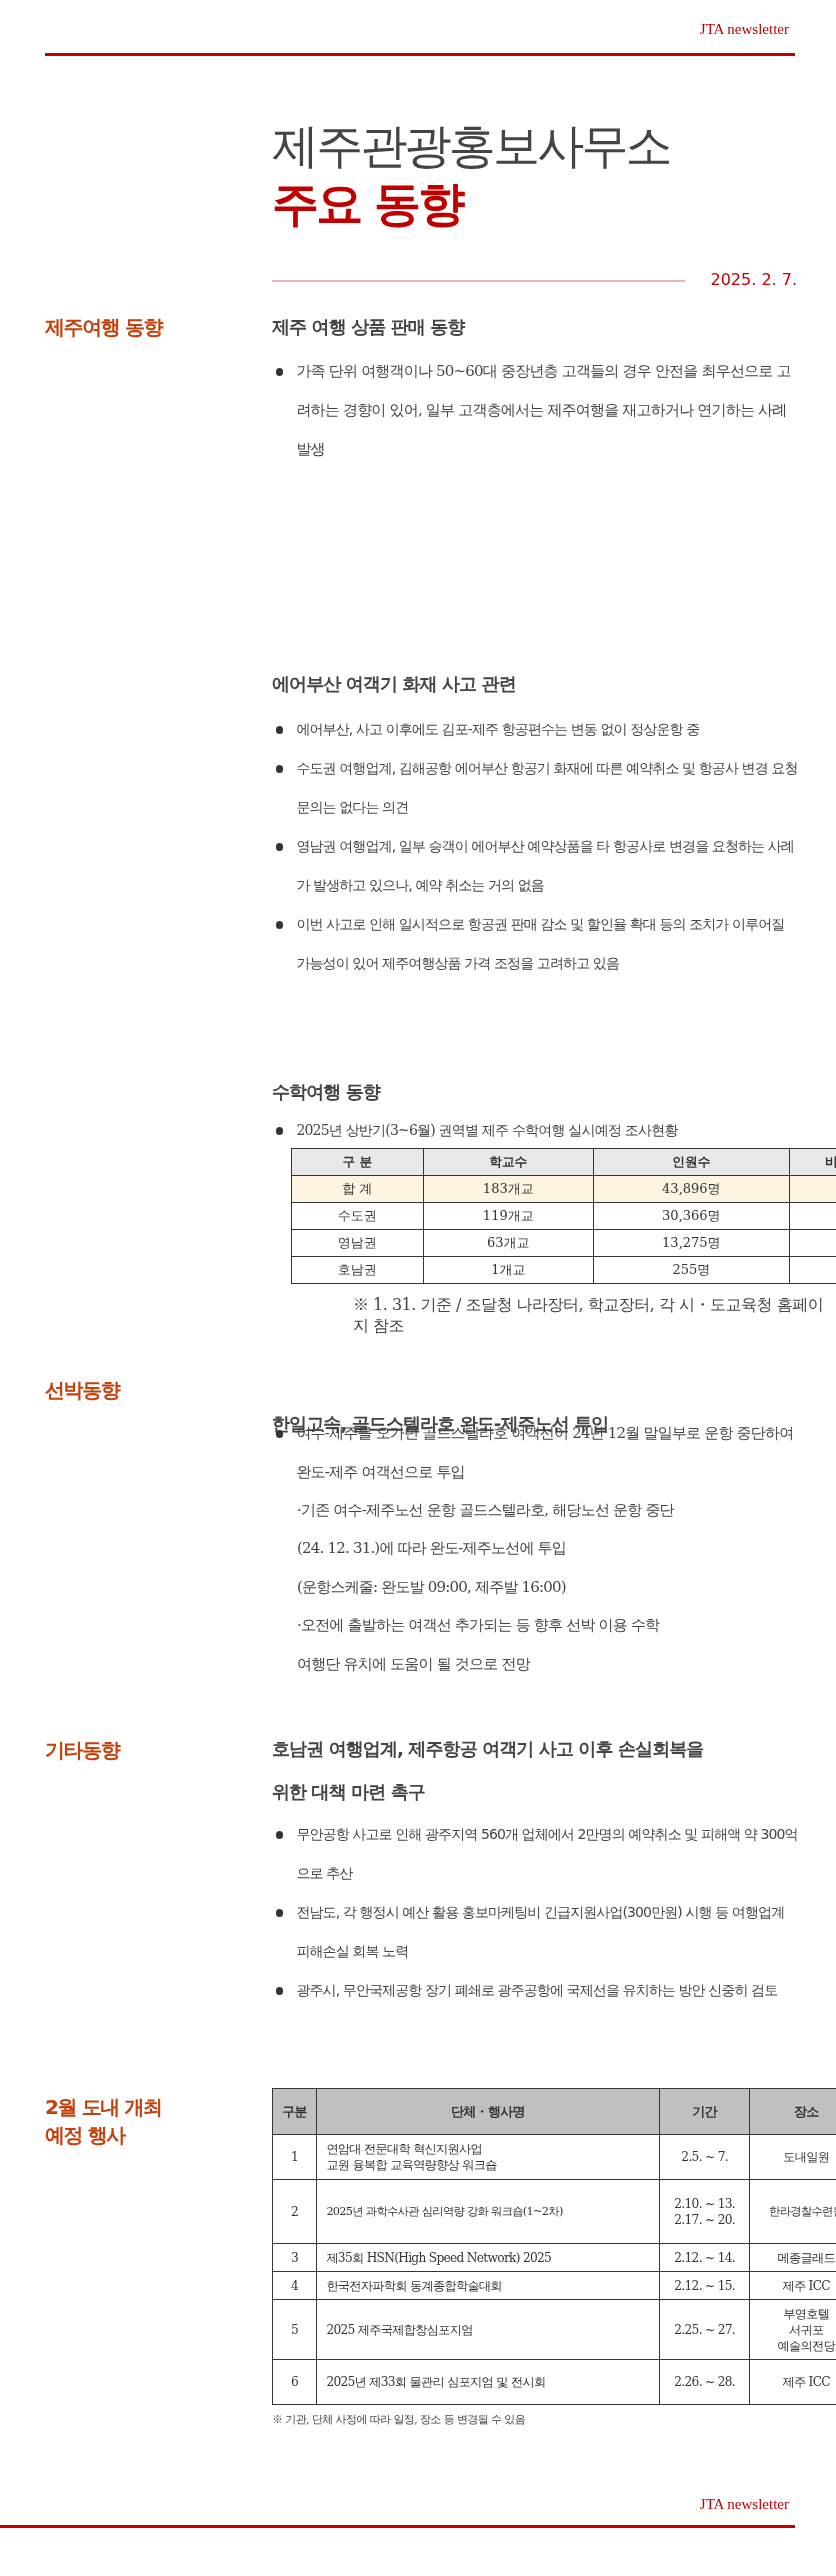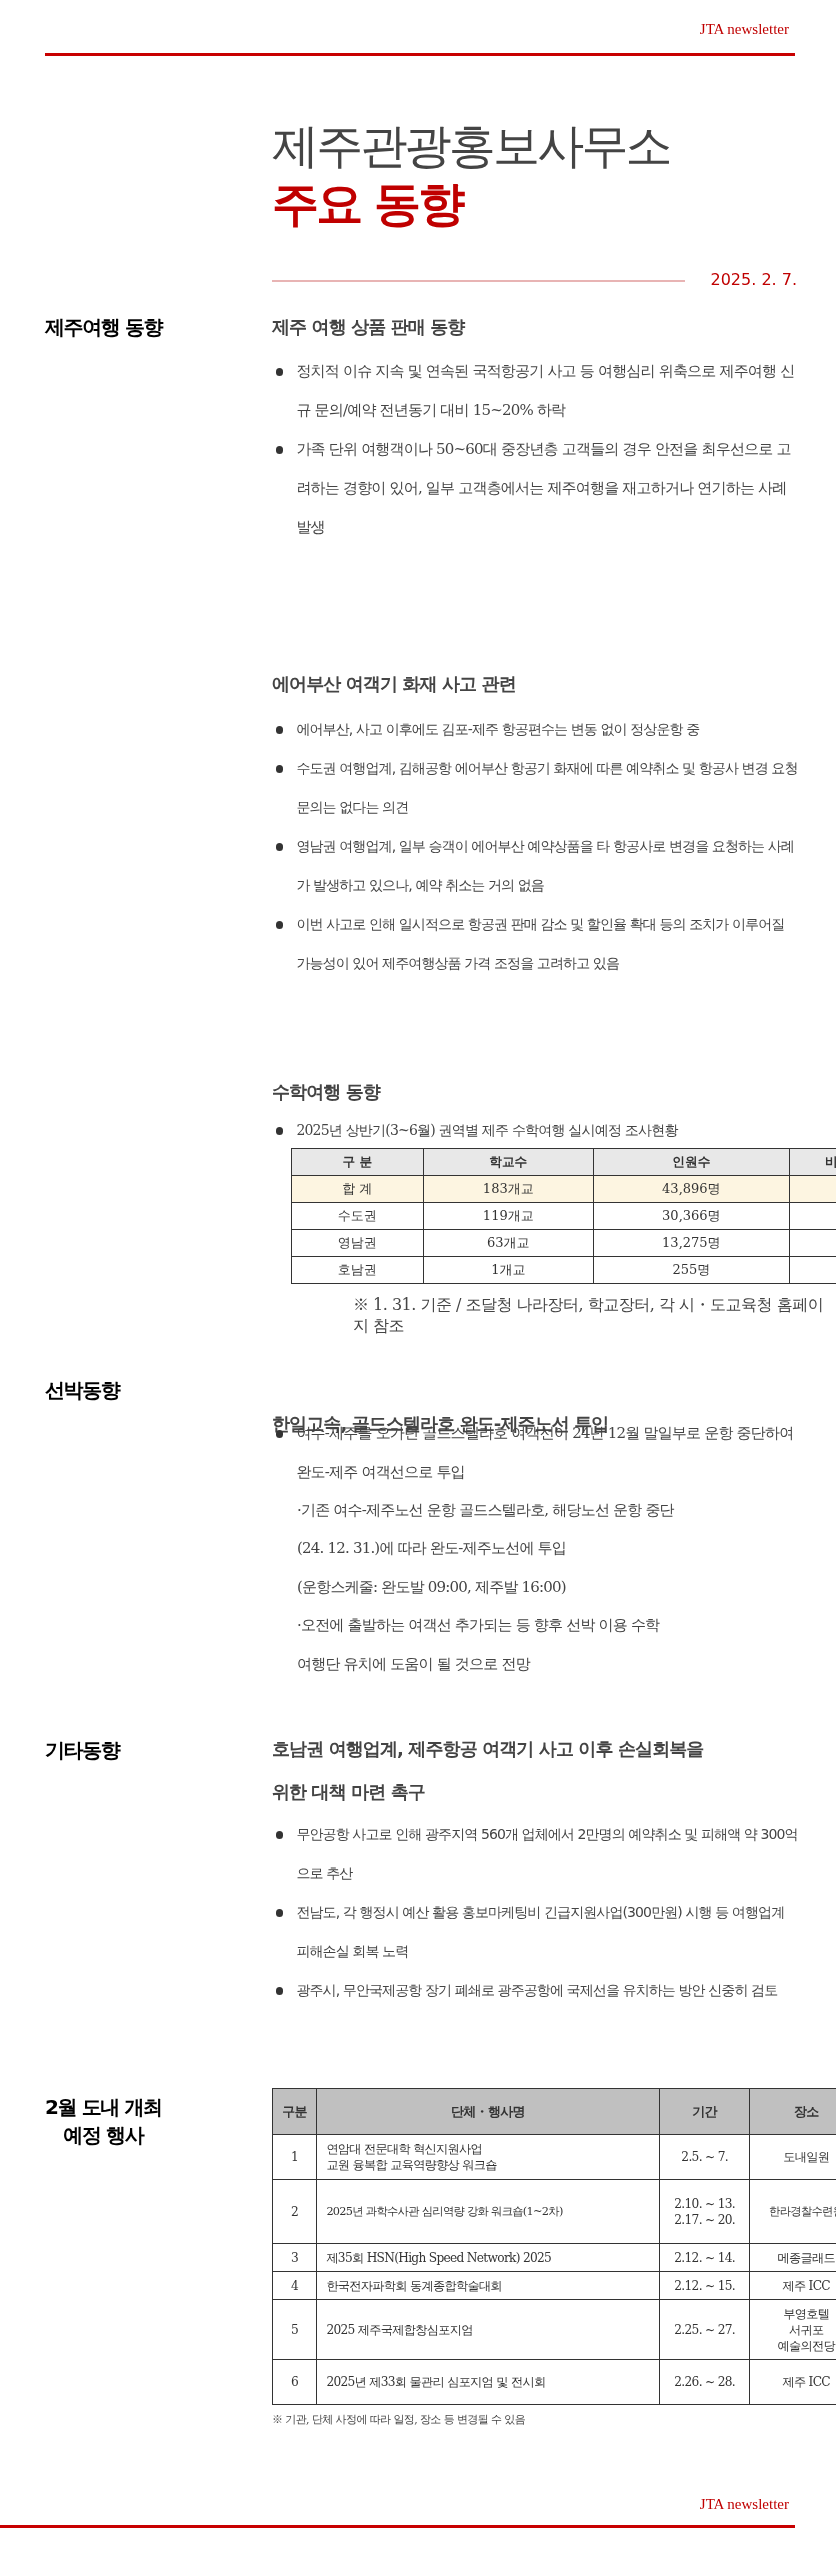--- a/index.html
+++ b/index.html
@@ -4,21 +4,21 @@
 <style>
   html, body { margin: 0; padding: 0; background: #ffffff; }
   body { width: 836px; height: 2576px; position: relative; font-family: "DejaVu Serif", "Liberation Serif", serif; color: #333; overflow: hidden; }
   .brand { position: absolute; right: 47px; font-family: "Liberation Serif", serif; font-size: 15px; color: #c00000; }
   .redline { position: absolute; left: 45px; width: 750px; height: 2.8px; background: #c80000; }
   .title-block { position: absolute; left: 272px; top: 117px; }
   .title-1 { font-family: "DejaVu Sans", sans-serif; font-size: 47px; color: #444; letter-spacing: -2.8px; line-height: 58px; }
   .title-2 { font-family: "DejaVu Sans", sans-serif; font-size: 47px; font-weight: bold; color: #c00000; letter-spacing: -2.8px; line-height: 58px; }
   .date-line { position: absolute; left: 272px; top: 280px; width: 413px; height: 1.9px; background: #e8b4b4; }
   .date { position: absolute; right: 39px; top: 270px; font-family: "DejaVu Sans", sans-serif; font-size: 16px; color: #c00000; }
-  .section-label { position: absolute; left: 45px; font-family: "DejaVu Sans", sans-serif; font-size: 20px; font-weight: bold; color: #000000; letter-spacing: -1.4px; line-height: 28px; text-align: center; }
+  .section-label { position: absolute; left: 45px; font-family: "DejaVu Sans", sans-serif; font-size: 20px; font-weight: bold; color: #c2410c; letter-spacing: -1.4px; line-height: 28px; }
   .sub-title { position: absolute; left: 272px; font-family: "DejaVu Sans", sans-serif; font-size: 18px; font-weight: bold; color: #444; letter-spacing: -0.9px; }
   .sub-title.multi { line-height: 43px; }
   .bullets { position: absolute; left: 272px; width: 526px; margin: 0; padding: 0; list-style: none; }
   .bullets li { position: relative; padding-left: 24.4px; font-size: 15px; line-height: 39px; color: #444; letter-spacing: -0.8px; }
   .bullets li::before { content: ""; position: absolute; left: 3.8px; top: 16px; width: 7.5px; height: 7.5px; border-radius: 50%; background: #333; }
   .bullets.sans li { font-family: "DejaVu Sans", sans-serif; font-size: 14px; letter-spacing: -0.9px; }
   .subpoint { position: absolute; left: 297px; width: 507px; font-size: 15px; line-height: 39px; color: #444; letter-spacing: -0.8px; }
   table { border-collapse: collapse; }
   .trip-table { position: absolute; left: 291px; top: 1148px; width: 600px; font-size: 13px; }
   .trip-table th, .trip-table td { border: 0.9px solid #333; height: 26px; text-align: center; padding: 0; }
@@ -41,21 +41,20 @@
 <div class="title-block">
   <div class="title-1">제주관광홍보사무소</div>
   <div class="title-2">주요 동향</div>
 </div>
 <div class="date-line"></div>
 <div class="date">2025. 2. 7.</div>
 
 <div class="section-label" style="top:313px;">제주여행 동향</div>
 <div class="sub-title" style="top:315px;">제주 여행 상품 판매 동향</div>
 <ul class="bullets" style="top:352px;">
-  <li>정치적 이슈 지속 및 연속된 국적항공기 사고 등 여행심리 위축으로  제주여행 신규 문의/예약 전년동기 대비 15~20% 하락</li>
   <li>가족 단위 여행객이나 50~60대 중장년층 고객들의 경우 안전을 최우선으로 고려하는 경향이 있어, 일부 고객층에서는 제주여행을 재고하거나 연기하는 사례 발생</li>
 </ul>
 
 <div class="sub-title" style="top:672px;">에어부산 여객기 화재 사고 관련</div>
 <ul class="bullets sans" style="top:710px;">
   <li>에어부산, 사고 이후에도 김포-제주 항공편수는 변동 없이 정상운항 중</li>
   <li>수도권 여행업계, 김해공항 에어부산 항공기 화재에 따른 예약취소 및 항공사 변경 요청 문의는 없다는 의견</li>
   <li>영남권 여행업계, 일부 승객이 에어부산 예약상품을 타 항공사로 변경을 요청하는 사례가 발생하고 있으나, 예약 취소는 거의 없음</li>
   <li>이번 사고로 인해 일시적으로 항공권 판매 감소 및 할인율 확대 등의 조치가 이루어질 가능성이 있어 제주여행상품 가격 조정을 고려하고 있음</li>
 </ul>

